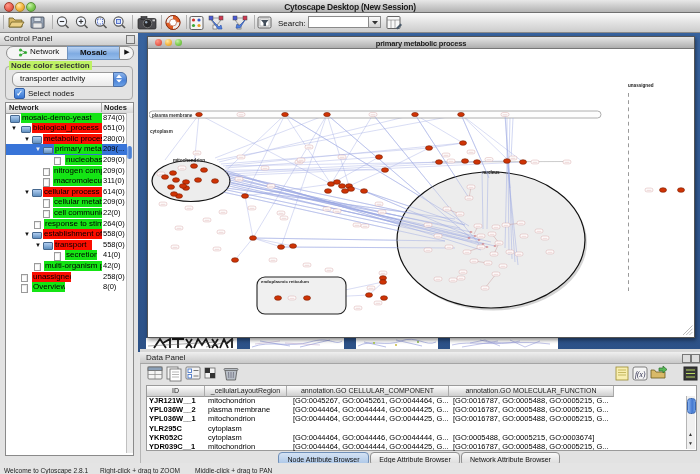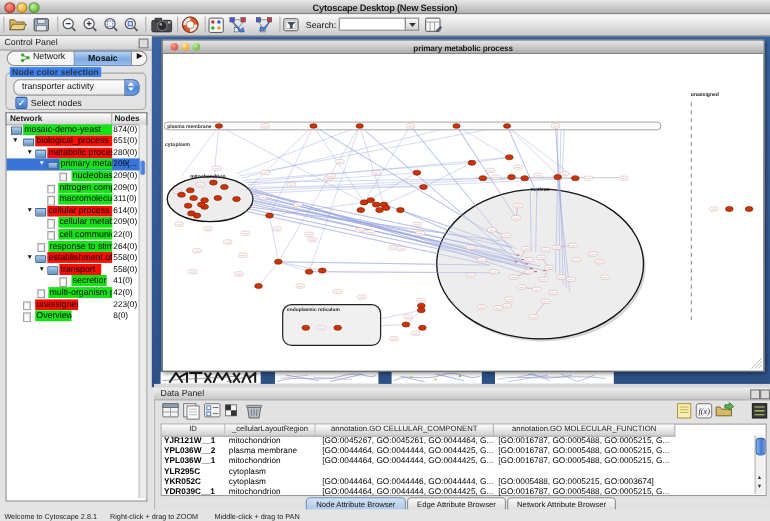--- a/index.html
+++ b/index.html
@@ -11,21 +11,21 @@
 .toolbar{left:0;top:13px;width:700px;height:19px;background:linear-gradient(#fafafa,#dedede 60%,#cccccc);border-bottom:1px solid #8a8a8a;}
 .cpanel{left:0;top:33px;width:138px;height:430px;background:#e3e3e3;}
 .cp-head{left:0;top:33px;width:138px;height:12px;background:linear-gradient(#f2f2f2,#cfcfcf);border-bottom:1px solid #9a9a9a;}
 .cp-head-t{left:4px;top:34px;font-size:8px;color:#222;}
 .small-ic{width:7px;height:7px;border:1px solid #777;background:#ddd;}
 .tabsbar{left:6px;top:46px;width:126px;height:12px;background:#f5f5f5;border:1px solid #8f8f8f;border-radius:7px;}
 .tab-mosaic{left:67px;top:46px;width:51px;height:12px;background:linear-gradient(#b9d2f2,#7fabe2 55%,#95bdec);border:1px solid #6f93c0;font-size:8px;font-weight:bold;color:#111;text-align:center;line-height:12px;}
 .tab-net-t{left:30px;top:47px;font-size:8px;color:#111;}
 .tab-arrow{left:119px;top:46px;width:14px;height:12px;border-left:1px solid #8f8f8f;font-size:7px;line-height:12px;text-align:center;color:#111;border-radius:0 7px 7px 0;}
 .groupbox{left:5px;top:66px;width:126px;height:32px;border:1px solid #a8a8a8;border-radius:4px;}
-.group-label{left:9px;top:61px;font-size:8px;font-weight:bold;color:#333;background:#3b82f6;padding:0 2px;}
+.group-label{left:9px;top:61px;font-size:8px;font-weight:bold;color:#333;background:#bef264;padding:0 2px;}
 .combo{left:12px;top:72px;width:112px;height:13px;background:linear-gradient(#ffffff,#e9e9e9);border:1px solid #999;border-radius:6px;}
 .combo-t{left:20px;top:74px;font-size:8px;color:#111;}
 .combo-btn{left:113px;top:72px;width:12px;height:13px;background:linear-gradient(#8cb5ec,#4a82d8 55%,#6ba0e4);border:1px solid #4a6fa8;border-radius:0 6px 6px 0;}
 .checkbox{left:14px;top:88px;width:9px;height:9px;background:linear-gradient(#7db0ef,#3a77d4);border:1px solid #2f5da8;border-radius:2px;color:#fff;font-size:8px;line-height:9px;text-align:center;font-weight:bold;}
 .cb-label{left:28px;top:89px;font-size:8px;color:#111;}
 .tree{left:5px;top:102px;width:127px;height:352px;background:#fff;border:1px solid #8a8a8a;}
 .tree-head{left:5px;top:102px;width:127px;height:10px;background:linear-gradient(#ffffff,#d5d5d5);border:1px solid #8a8a8a;border-bottom:1px solid #9a9a9a;}
 .th-t{font-size:7.5px;font-weight:bold;color:#222;top:103px;}
 .trow{left:6px;width:121px;height:10.6px;font-size:8px;color:#000;white-space:nowrap;overflow:hidden;}
 .trow .nm{position:absolute;top:0;height:10px;line-height:10.5px;padding:0 1px;}
@@ -272,21 +272,21 @@
     <span class="ct">41(0)</span>
   </div>
 <div class="abs trow" style="top:260.9px;">
     <i class="file" style="left:28px;"></i>
     <span class="nm g" style="left:38px;width:56px;">multi-organism pro</span>
     <span class="ct">42(0)</span>
   </div>
 <div class="abs trow" style="top:271.5px;">
     <i class="file" style="left:15px;"></i>
     <span class="nm r" style="left:26px;width:37px;">unassigned</span>
-    <span class="ct">223(0)</span>
+    <span class="ct">258(0)</span>
   </div>
 <div class="abs trow" style="top:282.1px;">
     <i class="file" style="left:15px;"></i>
     <span class="nm g" style="left:26px;width:31px;">Overview</span>
     <span class="ct">8(0)</span>
   </div>
 
 <div class="abs desktop"></div>
 
 <div class="abs thumb" style="left:146px;width:91px;">

